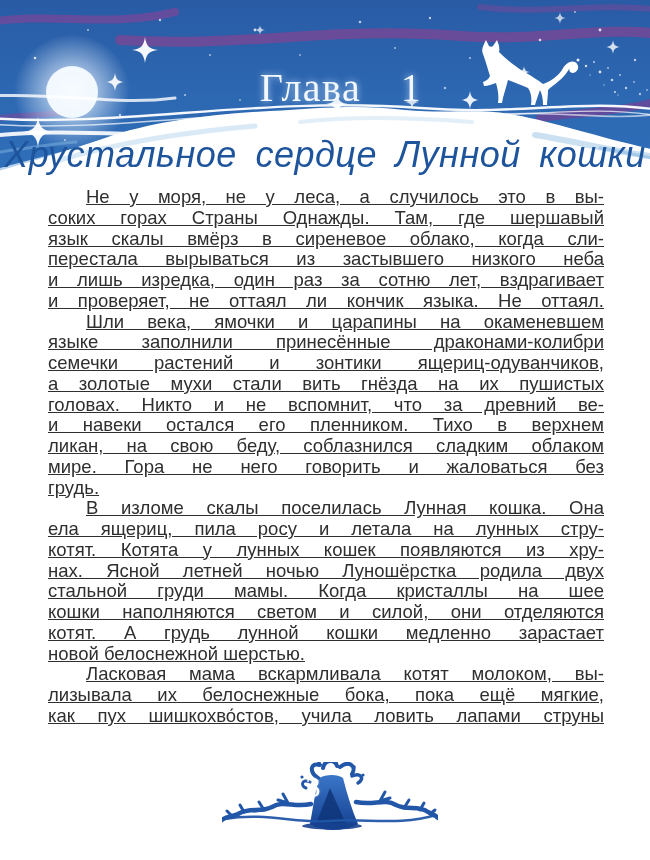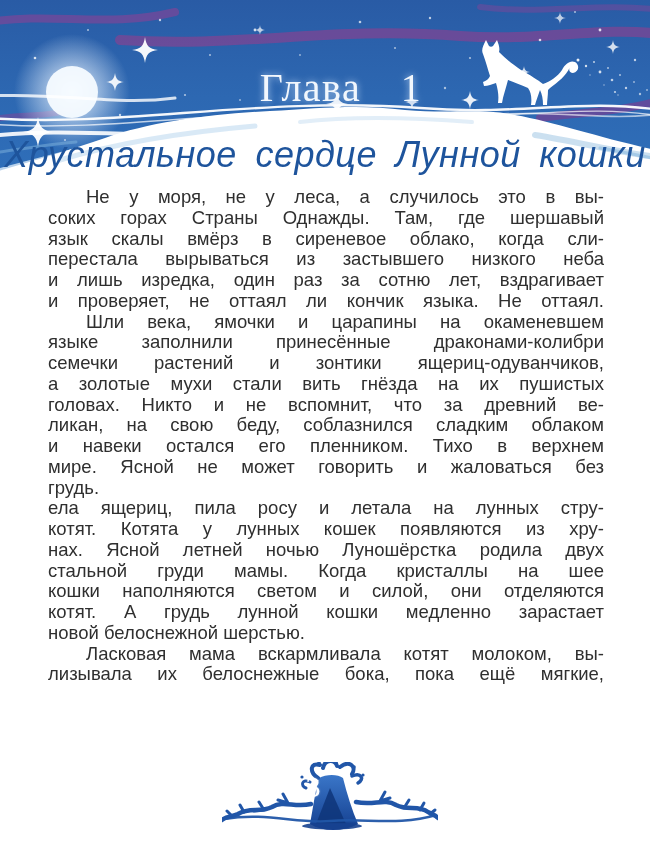--- a/index.html
+++ b/index.html
@@ -47,20 +47,21 @@
     font-size: 18.5px;
     color: #2f2f2f;
   }
   .line {
     line-height: 20.75px;
     height: 20.75px;
     text-align: justify;
     text-align-last: justify;
     overflow: hidden;
     white-space: nowrap;
+    text-decoration: underline;
   }
   .line.first { text-indent: 38px; }
   .line.nojust { text-align-last: left; }
   .footer-ornament {
     position: absolute;
     left: 222px; top: 762px;
     width: 216px; height: 72px;
   }
   .page-number {
     position: absolute;
@@ -222,33 +223,35 @@
       <div class="line">соких горах Страны Однажды. Там, где шершавый</div>
       <div class="line">язык скалы вмёрз в сиреневое облако, когда сли-</div>
       <div class="line">перестала вырываться из застывшего низкого неба</div>
       <div class="line">и лишь изредка, один раз за сотню лет, вздрагивает</div>
       <div class="line">и проверяет, не оттаял ли кончик языка. Не оттаял.</div>
       <div class="line first">Шли века, ямочки и царапины на окаменевшем</div>
       <div class="line">языке заполнили принесённые драконами-колибри</div>
       <div class="line">семечки растений и зонтики ящериц-одуванчиков,</div>
       <div class="line">а золотые мухи стали вить гнёзда на их пушистых</div>
       <div class="line">головах. Никто и не вспомнит, что за древний ве-</div>
+      <div class="line">и навеки остался его пленником. Тихо в верхнем</div>
       <div class="line">ликан, на свою беду, соблазнился сладким облаком</div>
-      <div class="line">и навеки остался его пленником. Тихо в верхнем</div>
-      <div class="line">мире. Ясной не может говорить и жаловаться без</div>
+      <div class="line">мире. Гора не него говорить и жаловаться без</div>
       <div class="line nojust">грудь.</div>
+      <div class="line first">В изломе скалы поселилась Лунная кошка. Она</div>
       <div class="line">ела ящериц, пила росу и летала на лунных стру-</div>
       <div class="line">котят. Котята у лунных кошек появляются из хру-</div>
       <div class="line">нах. Ясной летней ночью Луношёрстка родила двух</div>
       <div class="line">стальной груди мамы. Когда кристаллы на шее</div>
       <div class="line">кошки наполняются светом и силой, они отделяются</div>
       <div class="line">котят. А грудь лунной кошки медленно зарастает</div>
       <div class="line nojust">новой белоснежной шерстью.</div>
       <div class="line first">Ласковая мама вскармливала котят молоком, вы-</div>
       <div class="line">лизывала их белоснежные бока, пока ещё мягкие,</div>
+      <div class="line">как пух шишкохво́стов, учила ловить лапами струны</div>
     </div>
 
   <svg class="footer-ornament" viewBox="0 0 216 72" xmlns="http://www.w3.org/2000/svg">
     <path fill="url(#tg)" d="
       M 88,62 C 91,46 93,30 97,16
       C 104,12 116,12 121,16
       C 125,32 130,48 136,62
       C 121,70 101,70 88,62 Z"></path>
     <path fill="#0e3579" opacity=".85" d="M 108,26 L 124,62 L 94,62 Z"></path>
     <g stroke="#2156a8" fill="none" stroke-linecap="round">

